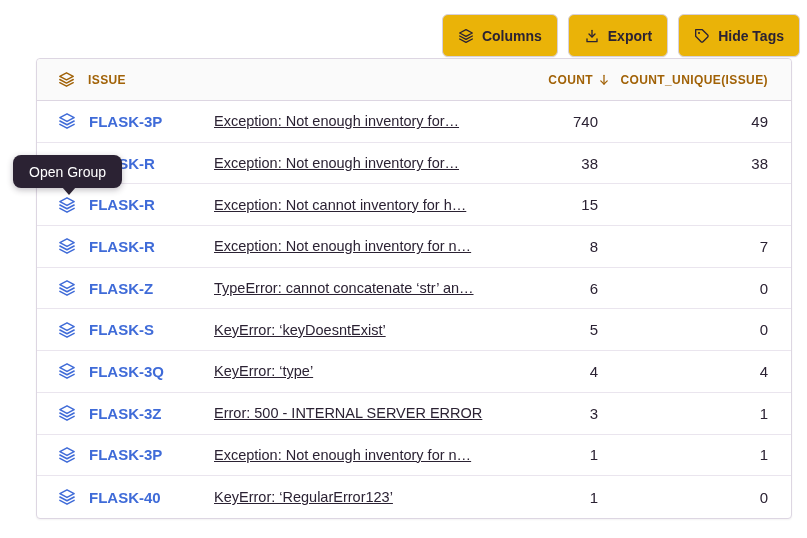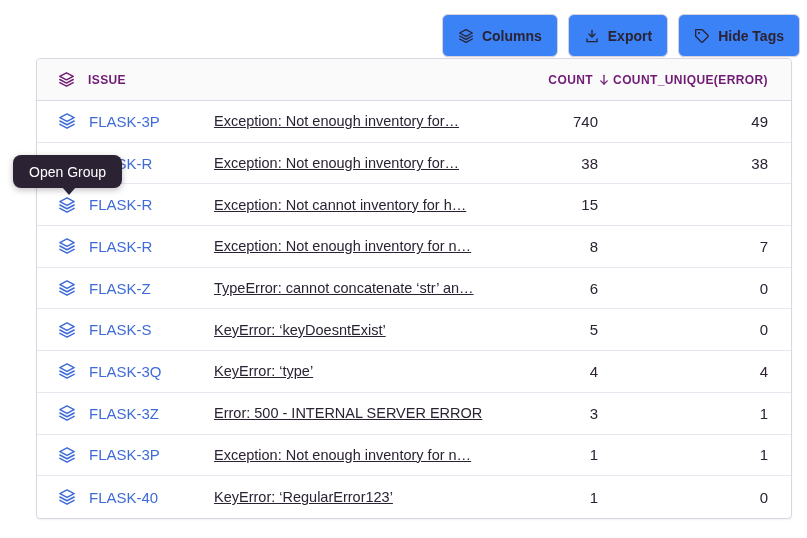--- a/index.html
+++ b/index.html
@@ -7,21 +7,21 @@
   body { font-family: "Liberation Sans", sans-serif; color: #2b2233; position: relative; }
 
   
   .toolbar {
     position: absolute; top: 14px; right: 7px;
     display: flex; gap: 10px;
   }
   .btn {
     display: inline-flex; align-items: center; gap: 8px;
     height: 43px; padding: 0 15px;
-    background: #3b82f6; border: 1px solid #d6d0dc; border-radius: 6px;
+    background: #eab308; border: 1px solid #d6d0dc; border-radius: 6px;
     color: #2b2233; font-family: "Liberation Sans", sans-serif;
     font-size: 14px; font-weight: 700; cursor: pointer;
     box-shadow: 0 1px 1px rgba(43,34,51,0.04);
   }
   .btn svg { flex: 0 0 auto; }
 
   
   .grid-table {
     position: absolute; left: 36px; top: 58px; width: 756px;
     background: #fff; border: 1px solid #ddd6e2; border-radius: 4px;
@@ -29,36 +29,36 @@
   }
   .thead, .trow {
     display: grid;
     grid-template-columns: 177px 1fr 130px 170px;
     align-items: center;
   }
   .thead {
     height: 42px; background: #fafafa;
     border-bottom: 1px solid #ddd6e2;
     border-radius: 4px 4px 0 0;
-    color: #701a75; font-size: 12px; font-weight: 700; letter-spacing: 0.4px;
+    color: #a16207; font-size: 12px; font-weight: 700; letter-spacing: 0.4px;
   }
   .th { display: flex; align-items: center; cursor: pointer; }
   .th-issue { grid-column: 1 / 3; gap: 13px; padding-left: 21px; }
   .th-num  { justify-content: flex-end; gap: 4px; }
   .th-count { padding-right: 10px; align-items: flex-end; }
   .th-unique { padding-right: 23px; }
 
   .trow {
     height: 41.7px;
     border-bottom: 1px solid #eae5ee;
     font-size: 15px;
   }
   .trow:last-child { border-bottom: none; }
 
-  .cell-issue { display: flex; align-items: center; gap: 13px; padding-left: 21px; }
+  .cell-issue { display: flex; align-items: center; gap: 13px; padding-left: 21px; font-weight: bold; }
   .icon-wrap { display: inline-flex; cursor: pointer; color: #3f6bd8; }
   .issue-link {
     color: #3f6bd8; text-decoration: none; font-size: 15px;
     white-space: nowrap; cursor: pointer;
   }
   .cell-title {
     color: #2b2233; font-size: 14.5px;
     white-space: nowrap; overflow: hidden; text-decoration: underline;
   }
   .cell-num { text-align: right; padding-right: 23px; color: #2b2233; }
@@ -131,21 +131,21 @@
       <div class="th th-num th-count">
         <span>COUNT</span>
         <span style="display:inline-flex">
           <svg width="14" height="14" viewBox="0 0 24 24" fill="none" stroke="currentColor" stroke-width="2.2" stroke-linecap="round" stroke-linejoin="round">
             <path d="M12 4v15"></path>
               <path d="M6.5 13.5 12 19l5.5-5.5"></path>
           </svg>
         </span>
       </div>
       <div class="th th-num th-unique">
-        <span>COUNT_UNIQUE(ERROR)</span>
+        <span>COUNT_UNIQUE(ISSUE)</span>
       </div>
     </div>
     <div class="tbody">
   <div class="trow">
     <div class="cell cell-issue">
       <span class="icon-wrap">
         <svg width="18" height="18" viewBox="0 0 24 24" fill="none" stroke="currentColor" stroke-width="2" stroke-linecap="round" stroke-linejoin="round">
           <path d="M12 2.5 21.5 7.5 12 12.5 2.5 7.5Z"></path>
                 <path d="M2.5 12 12 17 21.5 12"></path>
                 <path d="M2.5 16.5 12 21.5 21.5 16.5"></path>

